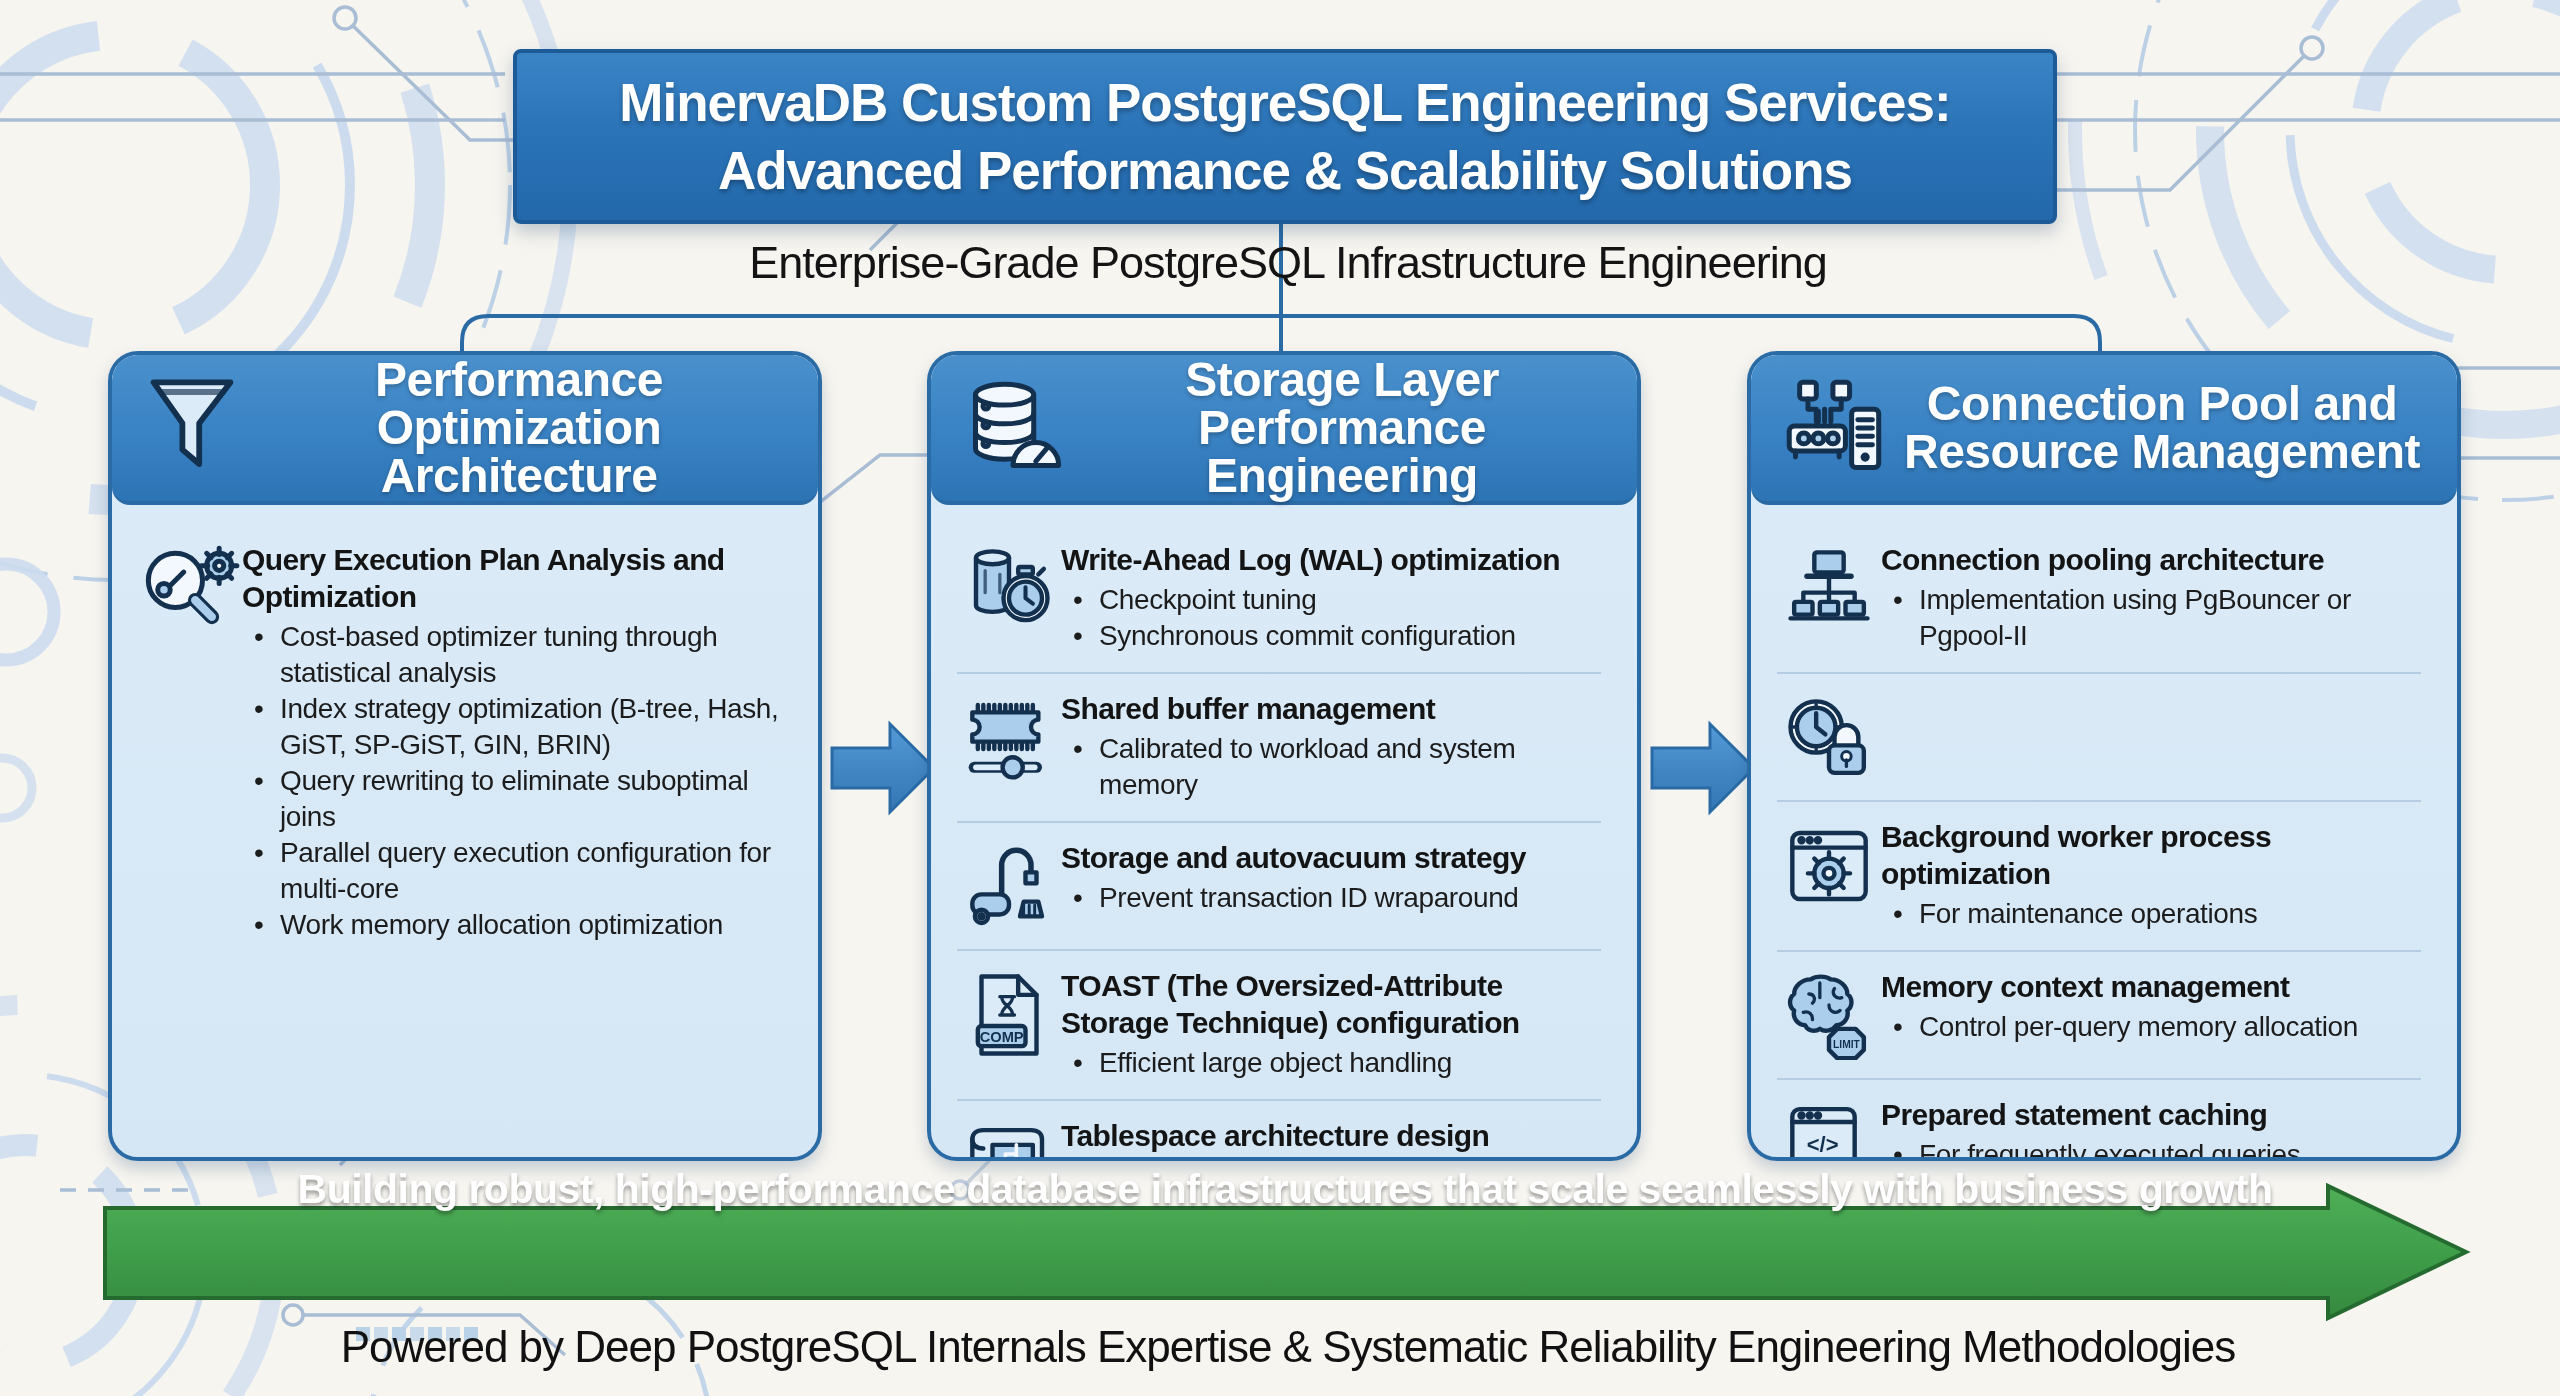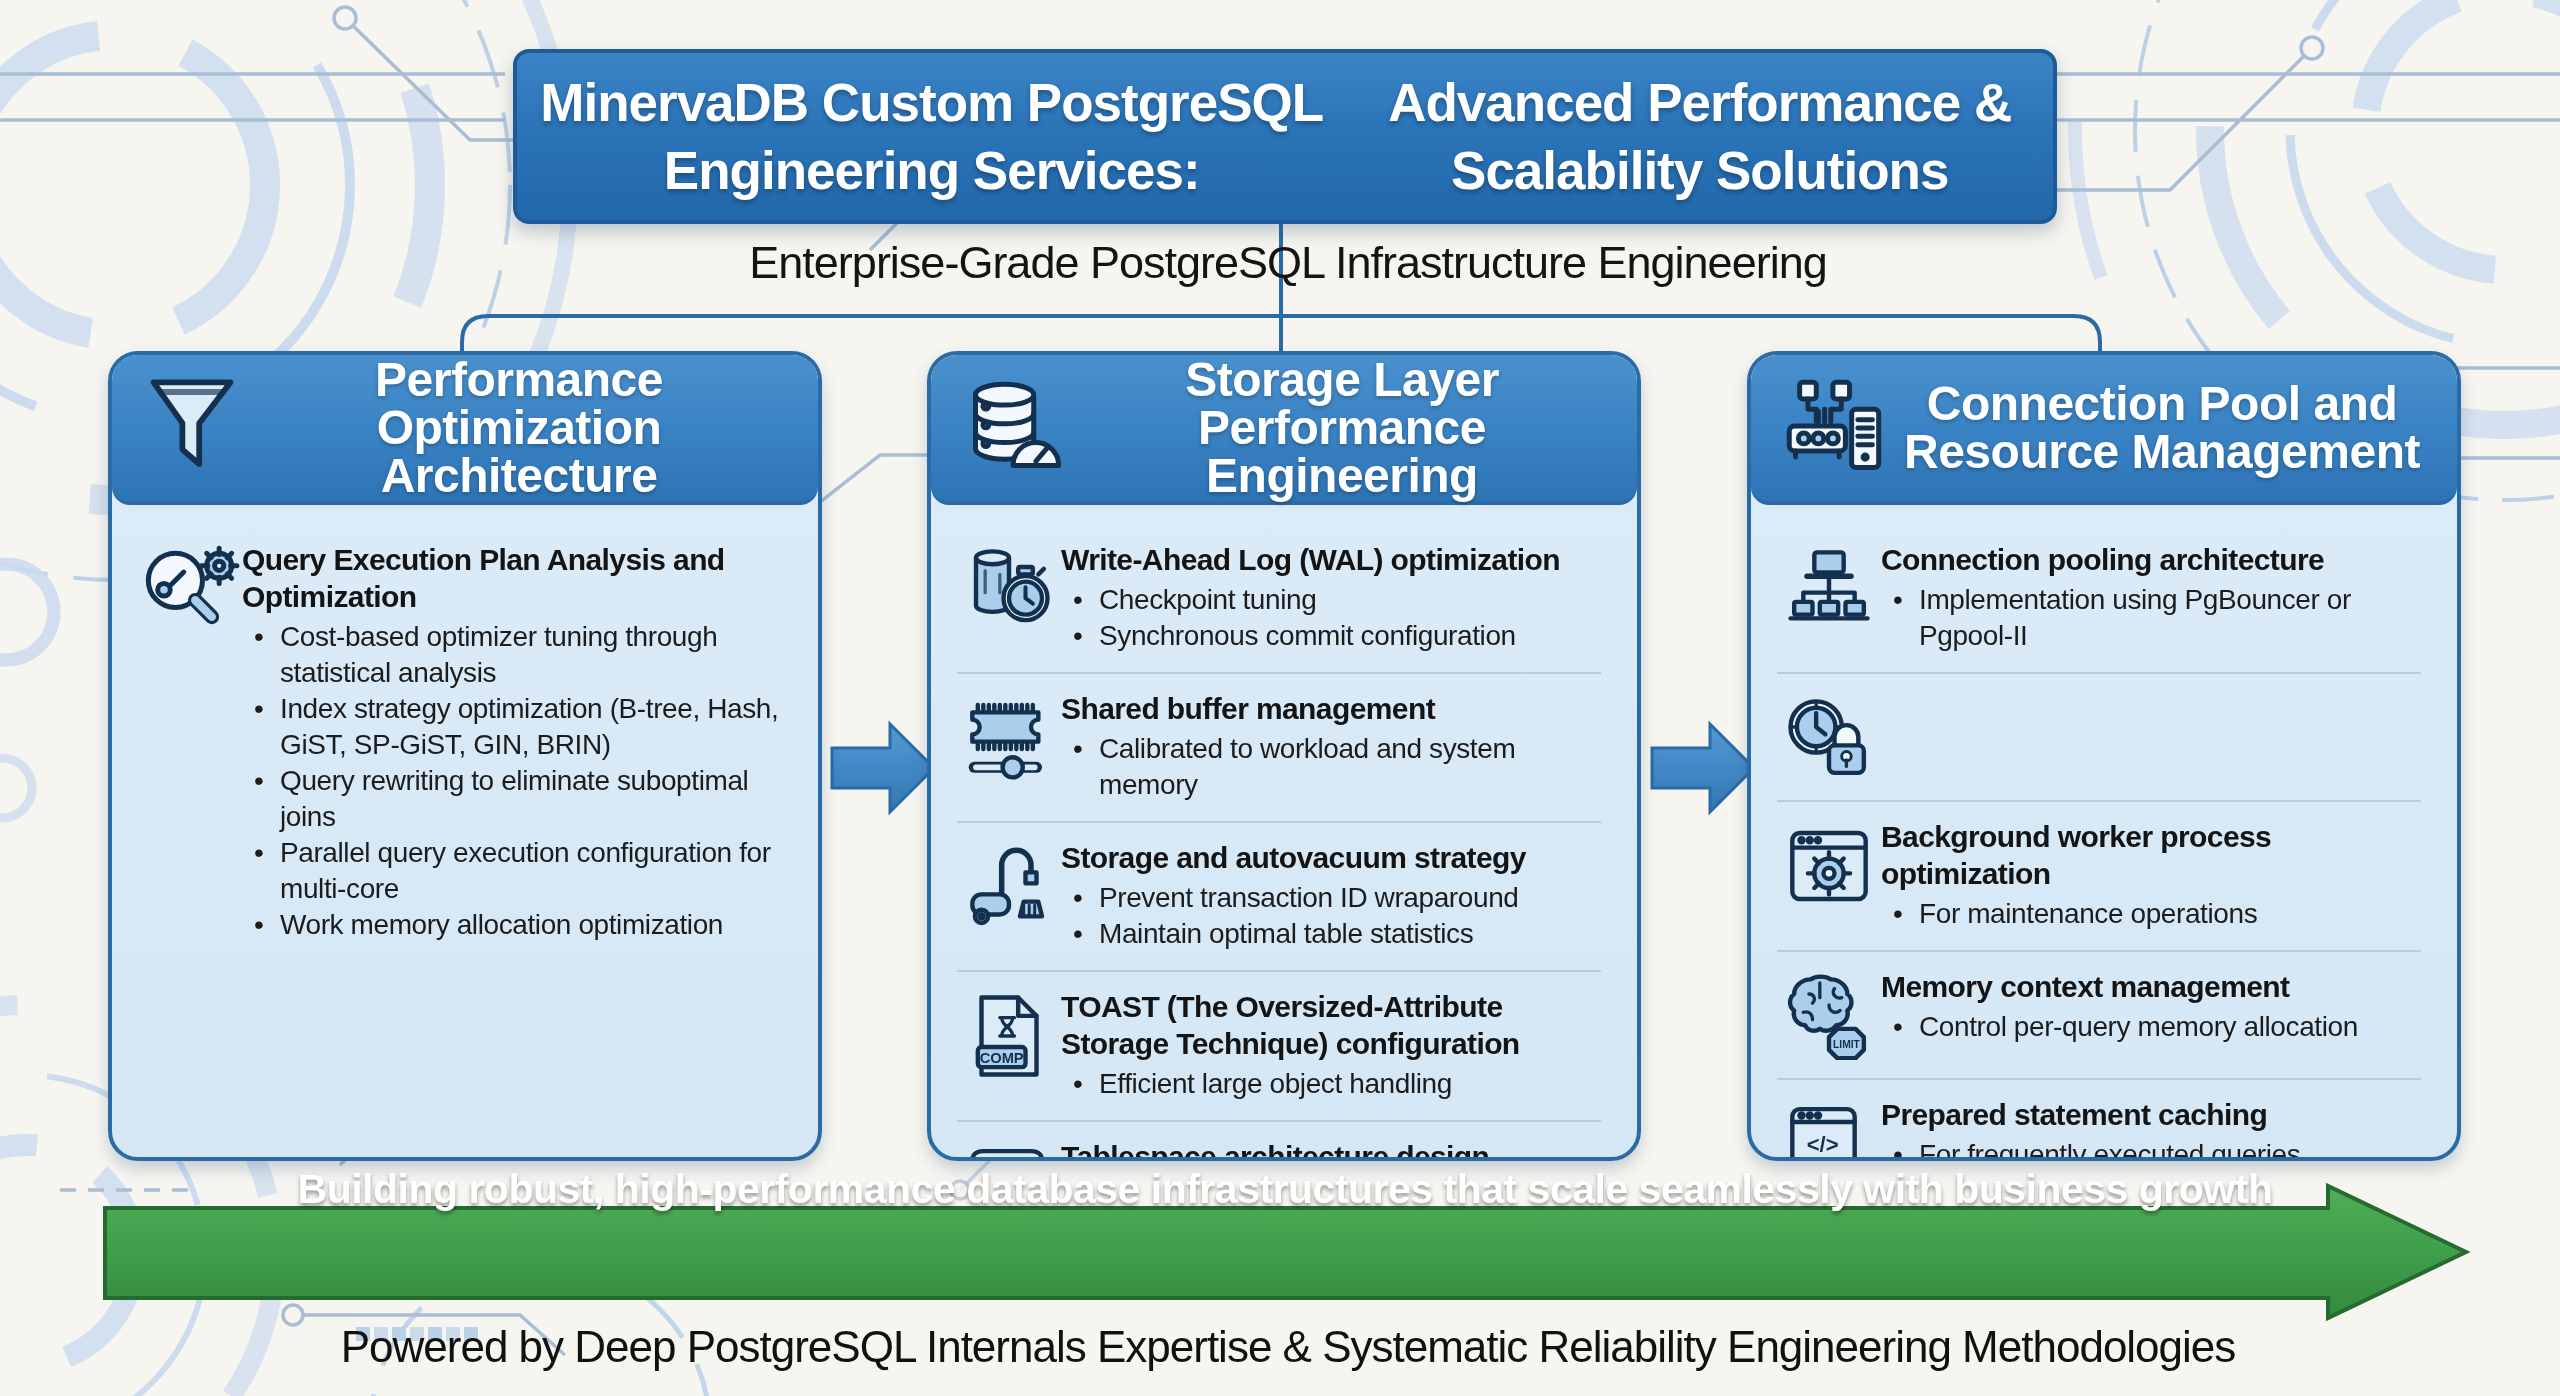--- a/index.html
+++ b/index.html
@@ -10,23 +10,23 @@
     -webkit-font-smoothing:antialiased;
   }
   .stage{position:relative;width:2560px;height:1396px;overflow:hidden;background:#f7f5f0;}
   svg{display:block;}
   .layer{position:absolute;left:0;top:0;width:2560px;height:1396px;pointer-events:none;}
 
   
   .title-banner{
     position:absolute;left:513px;top:49px;width:1536px;height:167px;
     background:linear-gradient(180deg,#3a84c6 0%,#2b74b8 45%,#2268ab 100%);
-    border:4px solid #1c5b97;border-radius:16px;
+    border:4px solid #1c5b97;border-radius:8px;
     box-shadow:0 8px 18px rgba(20,60,100,.25);
-    display:flex;flex-direction:row;align-items:center;justify-content:center;
+    display:flex;flex-direction:column;align-items:center;justify-content:center;
     color:#fff;text-align:center;
   }
   .title-banner .t-line{
     font-size:53px;font-weight:bold;line-height:68px;letter-spacing:-1px;
     text-shadow:0 3px 5px rgba(0,0,0,.3);
   }
   .subtitle{
     position:absolute;left:8px;top:237px;width:2560px;text-align:center;
     font-size:45px;font-weight:500;color:#141414;letter-spacing:-1px;
   }
@@ -317,21 +317,20 @@
               <rect class="ic-fill" x="33" y="16" width="6" height="6"></rect>
               <path class="ic-fill" d="M30,40 h12 l-2,-8 h-8 z"></path>
               <path d="M32,34 v5 M35,34 v5 M38,34 v5" stroke-width="1.6"></path>
             </g>
           </svg>
         </span>
         <span class="sec-text">
           <div class="sec-heading">Storage and autovacuum strategy</div>
           <ul class="bullets">
             <li>Prevent transaction ID wraparound</li>
-            <li>Maintain optimal table statistics</li>
           </ul>
         </span>
       </div>
 
       <div class="sec">
         <span class="sec-icon">
           <svg width="88" height="88" viewBox="0 0 48 48">
             <g class="ic">
               <path class="ic-light" d="M9,3 h20 l10,10 v32 H9 z"></path>
               <path d="M29,3 v10 h10"></path>

